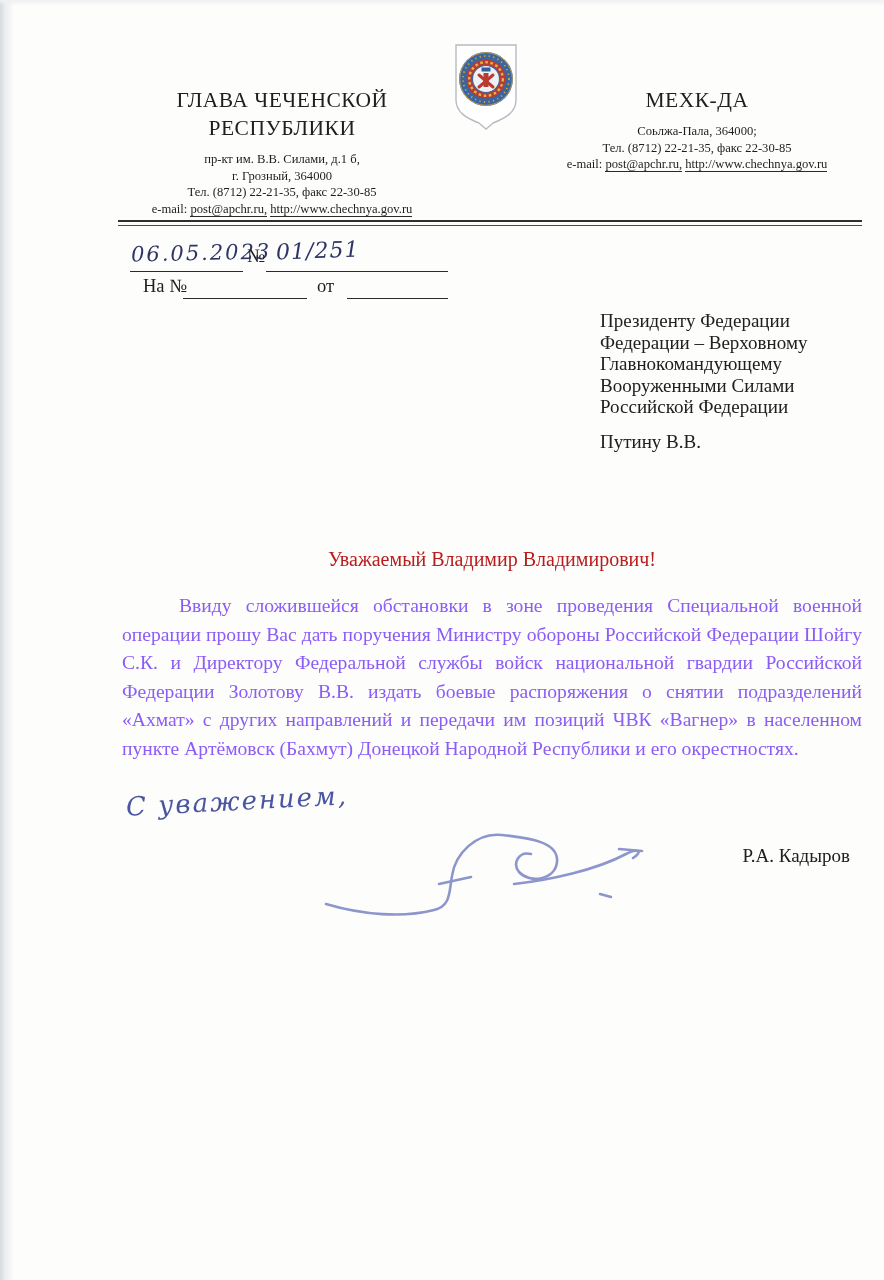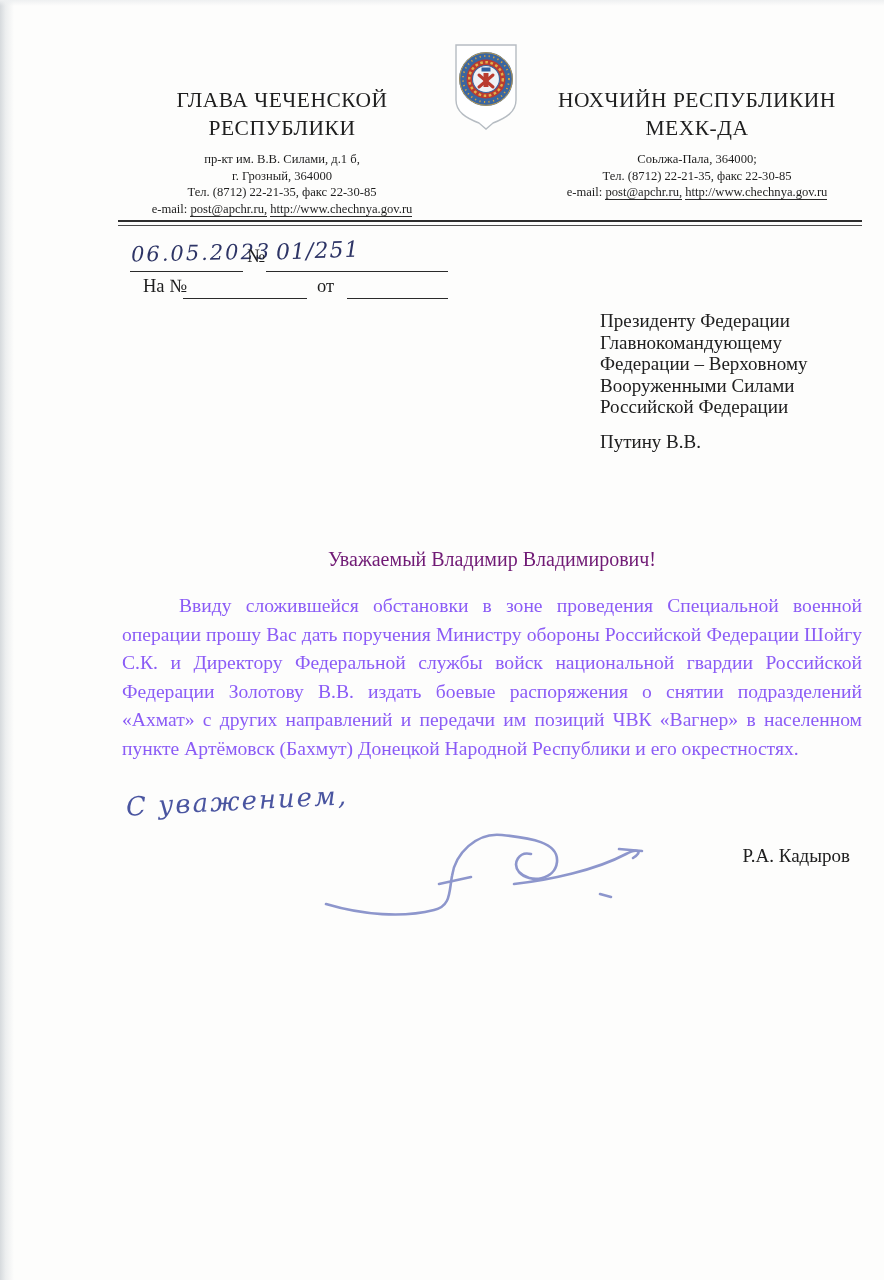--- a/index.html
+++ b/index.html
@@ -40,21 +40,21 @@
   .ref-line1{position:absolute;left:130px;top:249px;width:113px;height:22px;border-bottom:1.6px solid #2a2a2a;}
   .ref-line2{position:absolute;left:266px;top:249px;width:182px;height:22px;border-bottom:1.6px solid #2a2a2a;}
   .ref-on-no{position:absolute;left:143px;top:276px;font-size:18.5px;color:#1e1e1e;}
   .ref-line3{position:absolute;left:183px;top:278px;width:124px;height:20px;border-bottom:1.6px solid #2a2a2a;}
   .ref-ot{position:absolute;left:317px;top:276px;font-size:18.5px;color:#1e1e1e;}
   .ref-line4{position:absolute;left:347px;top:278px;width:101px;height:20px;border-bottom:1.6px solid #2a2a2a;}
   
   .addressee{position:absolute;left:600px;top:310px;width:258px;font-size:19px;line-height:21.5px;color:#202020;}
   .addressee .name{margin-top:13px;}
   
-  .salutation{position:absolute;left:122px;top:548px;width:740px;text-align:center;font-size:20px;color:#701a75;}
+  .salutation{position:absolute;left:122px;top:548px;width:740px;text-align:center;font-size:20px;color:#b91c1c;}
   .body-par{
     position:absolute;left:122px;top:592px;width:740px;
     font-size:19.6px;line-height:28.6px;text-align:justify;text-indent:57px;color:#8b5cf6;
   }
   
   .closing{position:absolute;left:126px;top:786px;font-size:26px;color:#4a55a0;transform:rotate(-3deg);letter-spacing:2px;}
   .sig-svg{position:absolute;left:318px;top:820px;width:345px;height:115px;}
   .sig-name{position:absolute;left:700px;top:845px;width:150px;text-align:right;font-size:19px;color:#202020;}
 </style>
 </head>
@@ -88,21 +88,20 @@
     <div class="hdr-addr">
       <div>пр-кт им. В.В. Силами, д.1 б,</div>
       <div>г. Грозный, 364000</div>
       <div>Тел. (8712) 22-21-35, факс 22-30-85</div>
       <div><span>e-mail: </span><span class="u">post@apchr.ru,</span> <span class="u">http://www.chechnya.gov.ru</span></div>
     </div>
   </div>
 
   <div class="hdr-block hdr-right">
     <div class="hdr-title">
-      <div>НОХЧИЙН РЕСПУБЛИКИН</div>
       <div>МЕХК-ДА</div>
     </div>
     <div class="hdr-addr">
       <div>Соьлжа-Пала, 364000;</div>
       <div>Тел. (8712) 22-21-35, факс 22-30-85</div>
       <div><span>e-mail: </span><span class="u">post@apchr.ru,</span> <span class="u">http://www.chechnya.gov.ru</span></div>
     </div>
   </div>
 
   <div class="double-rule"></div>
@@ -112,22 +111,22 @@
   <div class="ref-number hand">01/251</div>
   <div class="ref-line1"></div>
   <div class="ref-line2"></div>
   <div class="ref-on-no">На №</div>
   <div class="ref-line3"></div>
   <div class="ref-ot">от</div>
   <div class="ref-line4"></div>
 
   <div class="addressee">
     <div>Президенту Федерации</div>
+    <div>Федерации – Верховному</div>
     <div>Главнокомандующему</div>
-    <div>Федерации – Верховному</div>
     <div>Вооруженными Силами</div>
     <div>Российской Федерации</div>
     <div class="name">Путину В.В.</div>
   </div>
 
   <div class="salutation">Уважаемый Владимир Владимирович!</div>
   <div class="body-par">Ввиду сложившейся обстановки в зоне проведения Специальной военной операции прошу Вас дать поручения Министру обороны Российской Федерации Шойгу С.К. и Директору Федеральной службы войск национальной гвардии Российской Федерации Золотову В.В. издать боевые распоряжения о снятии подразделений «Ахмат» с других направлений и передачи им позиций ЧВК «Вагнер» в населенном пункте Артёмовск (Бахмут) Донецкой Народной Республики и его окрестностях.</div>
 
   <div class="closing hand">С уважением,</div>
 

